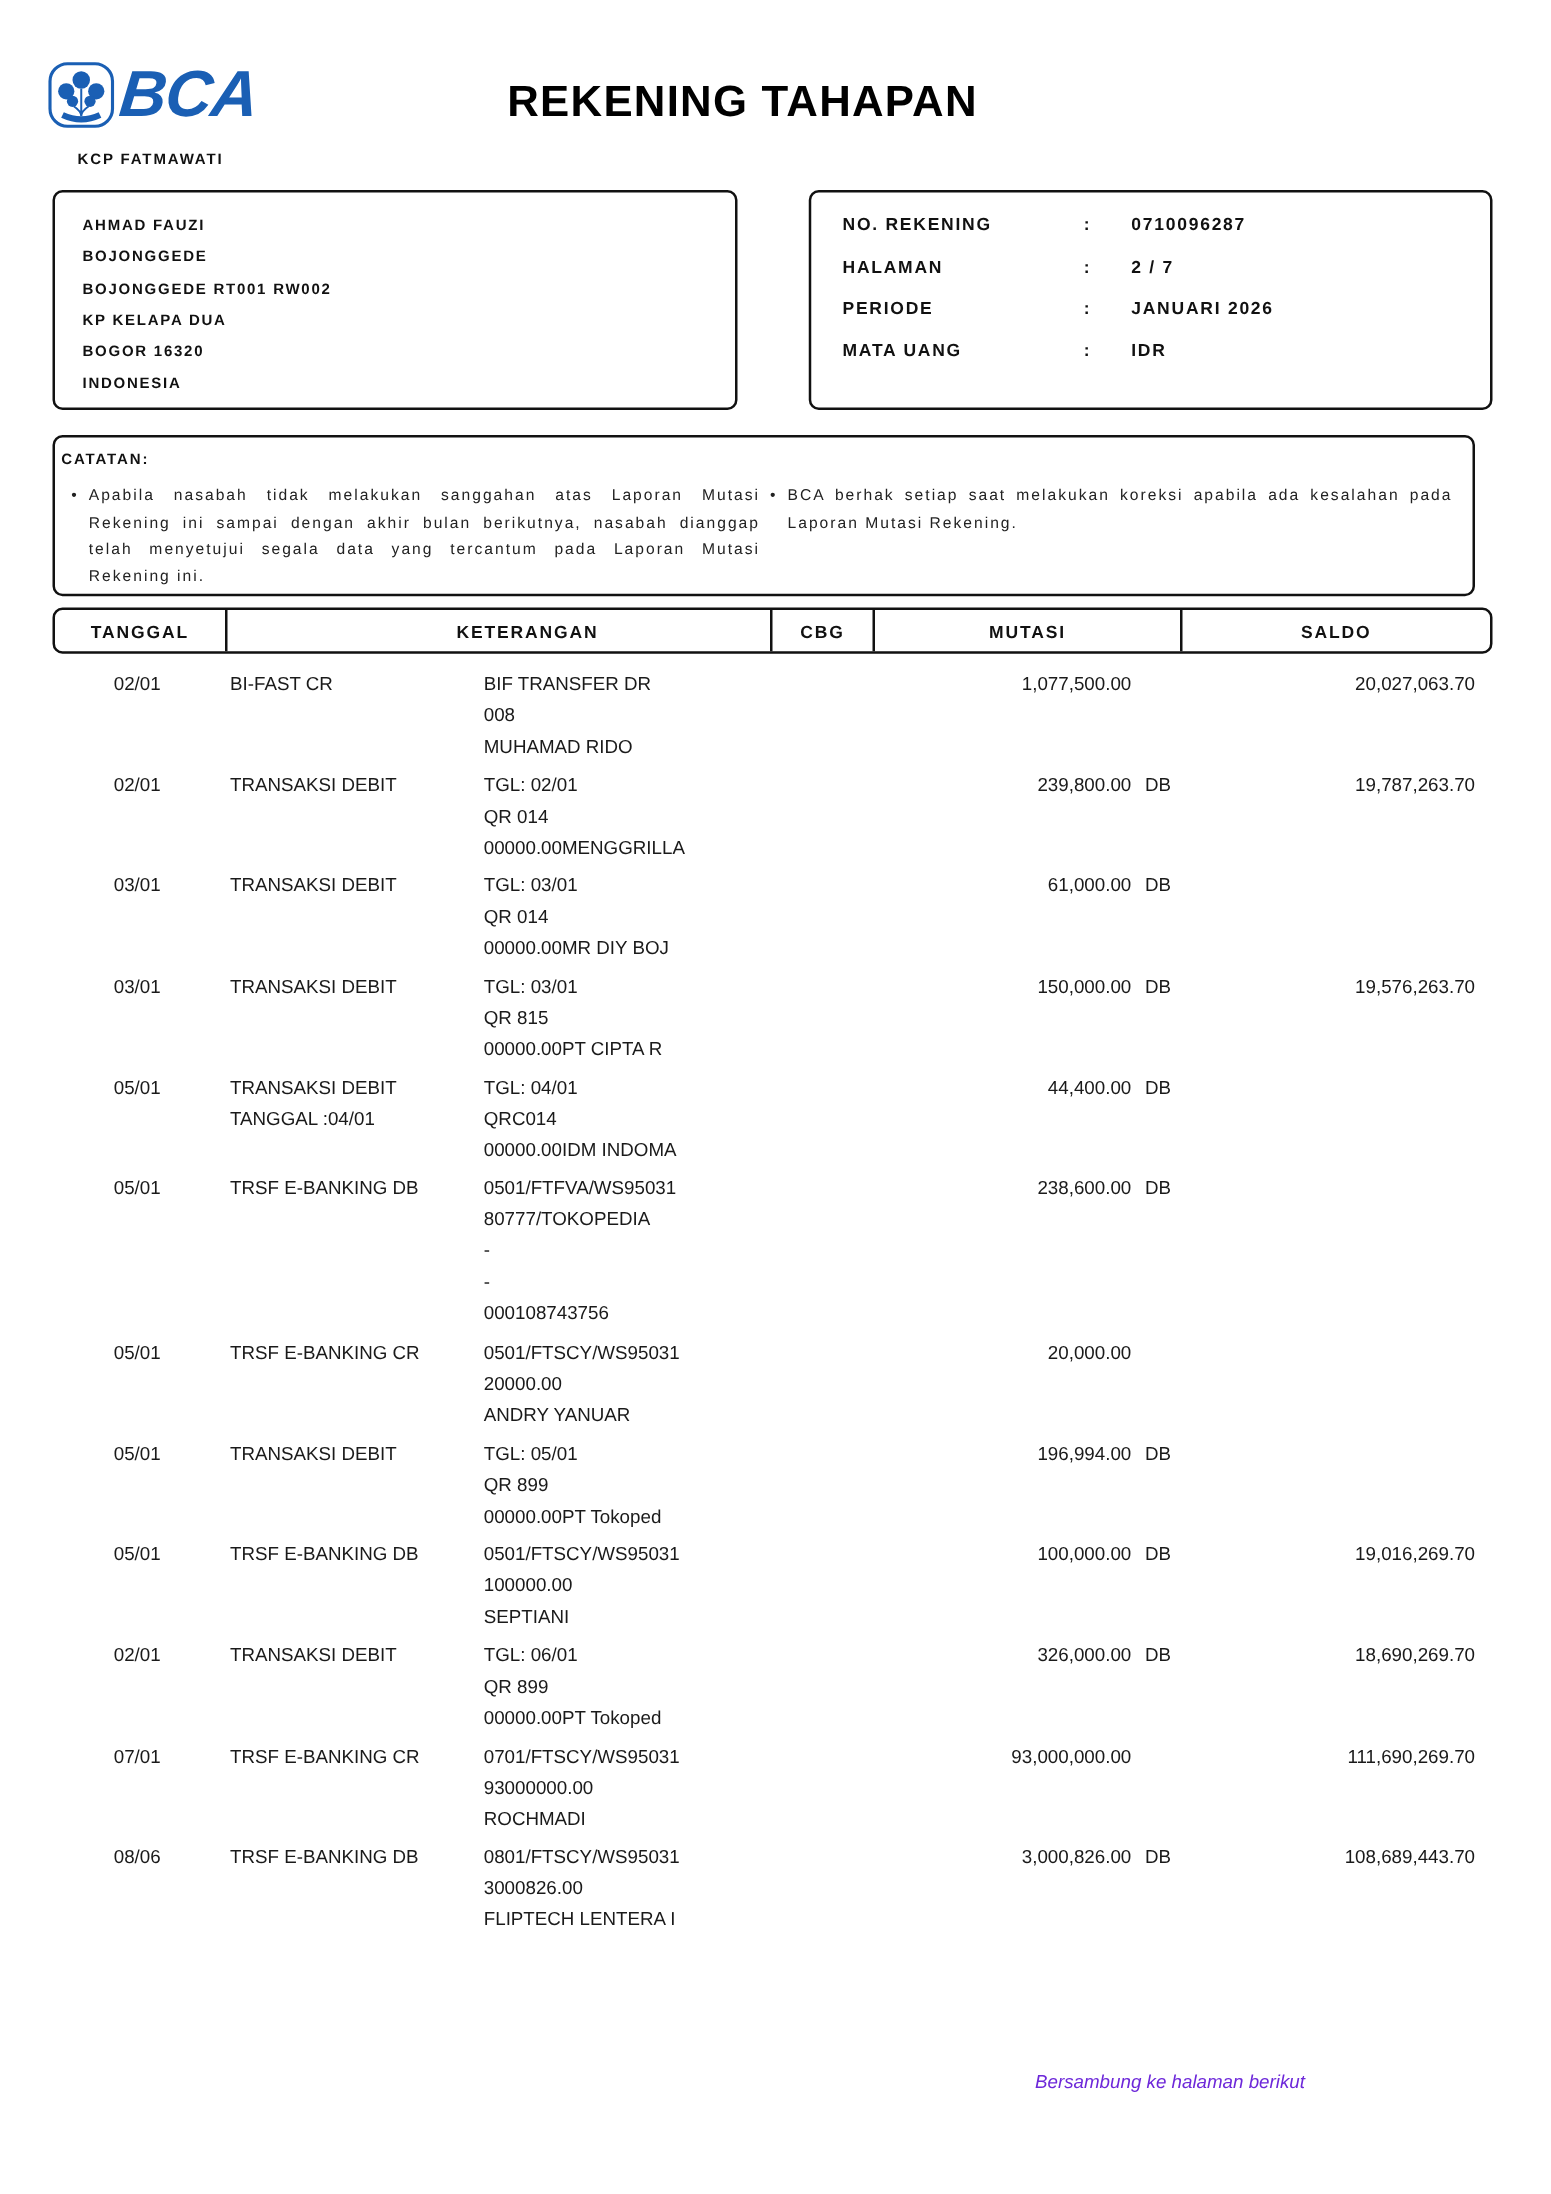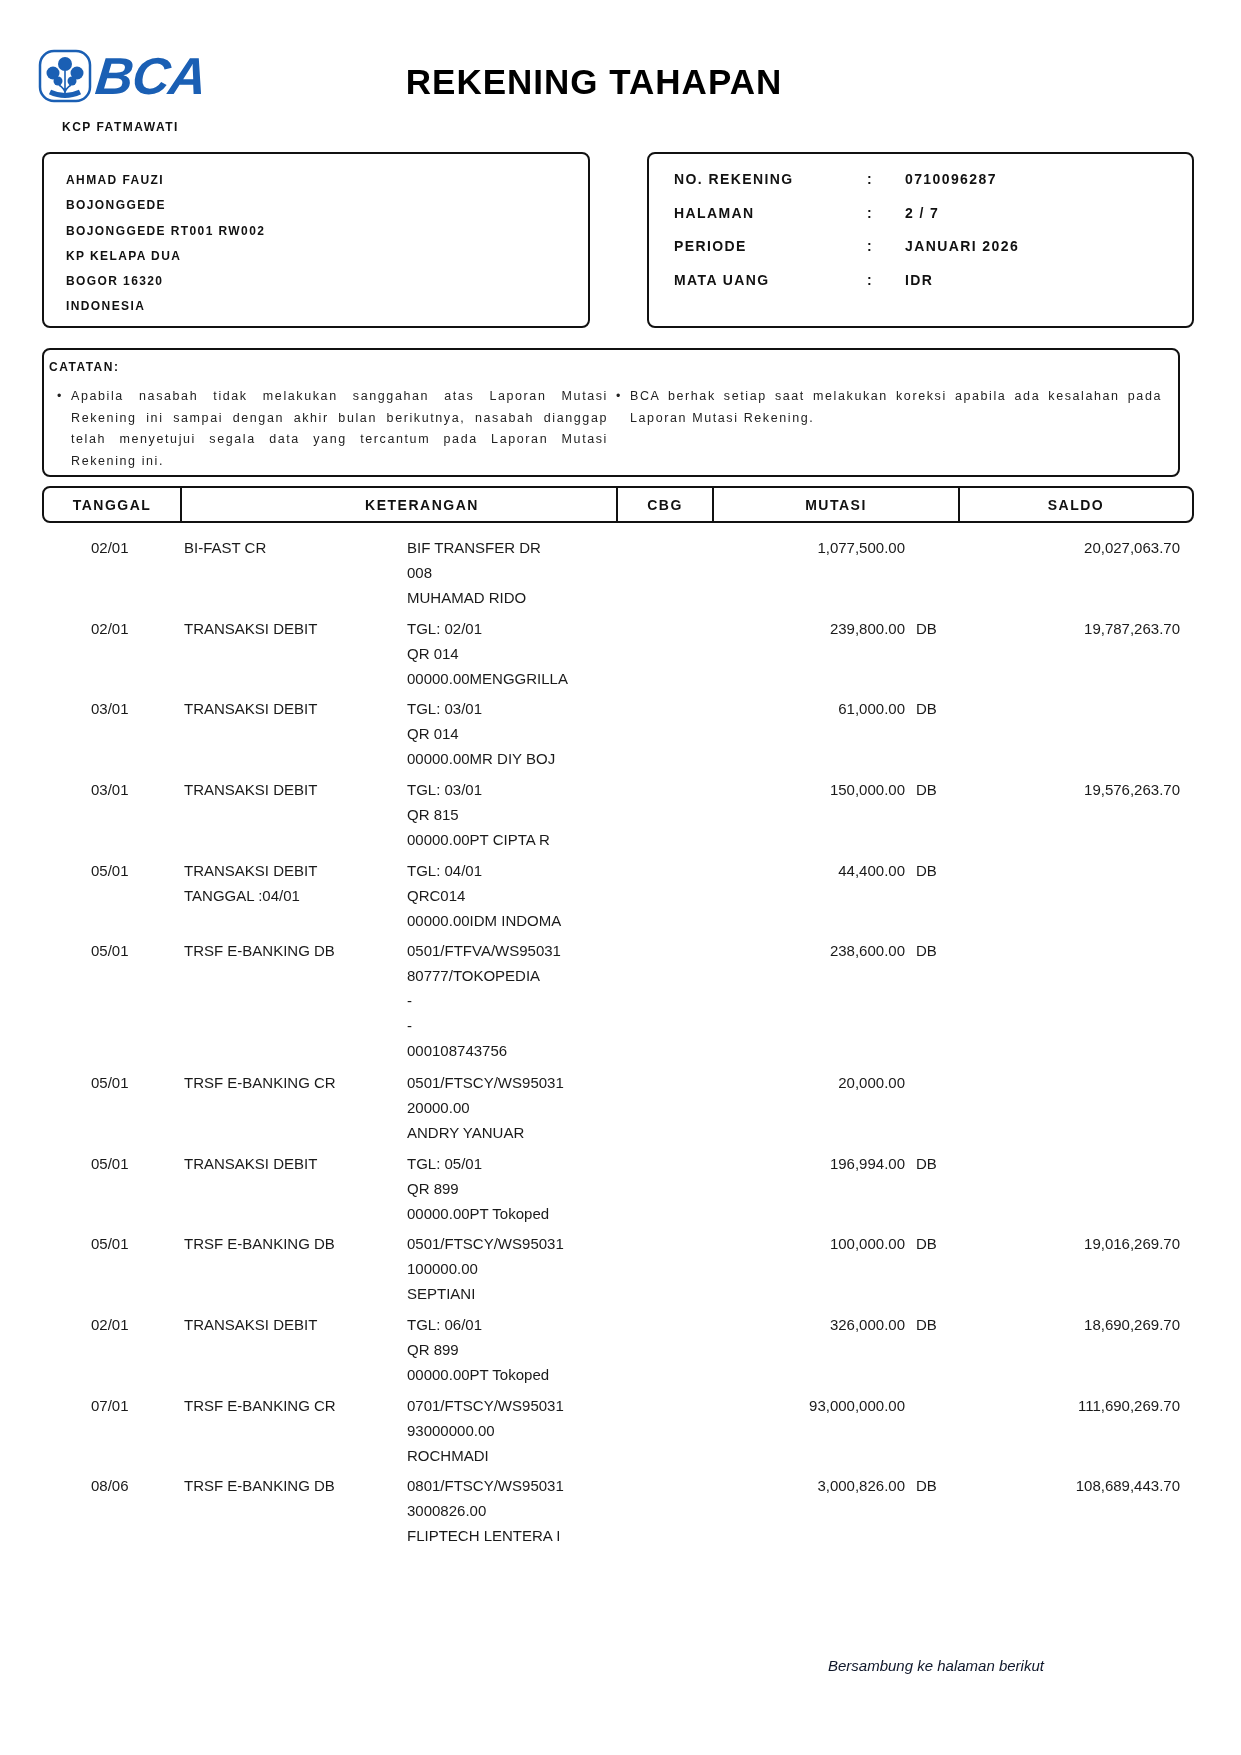--- a/index.html
+++ b/index.html
@@ -32,36 +32,36 @@
     .note-col.right { width: 560px; }
     .bullet { width: 22px; text-align: center; flex-shrink: 0; }
     .note-text { text-align: justify; }
     .note-col.left .note-text { width: 537px; }
 
     .thead { position: absolute; left: 42px; top: 486px; width: 1152px; height: 37px; border: 2px solid #111; border-radius: 8px; display: flex; }
     .th { font-size: 14px; font-weight: bold; letter-spacing: 1.5px; display: flex; align-items: center; justify-content: center; border-right: 2px solid #111; height: 100%; }
     .th:last-child { border-right: none; }
     .th-date { width: 138px; }
     .th-desc { width: 436px; padding-left: 46px; }
-    .th-cbg { width: 96px; }
+    .th-cbg { width: 82px; }
     .th-mut { width: 246px; }
     .th-sal { flex: 1; }
 
     .rows { position: absolute; left: 0; top: 535px; width: 1241px; }
     .row { position: relative; font-size: 15px; color: #1a1a1a; }
     .cell { position: absolute; top: 0; line-height: 25px; }
     .c-date { left: 91px; }
     .c-type { left: 184px; }
-    .c-detail { left: 407px; }
+    .c-detail { left: 387px; }
     .c-mut { right: 336px; text-align: right; }
     .c-db { left: 916px; }
     .c-sal { right: 61px; text-align: right; }
     .c-line { height: 25px; white-space: nowrap; }
 
-    .footer { position: absolute; left: 828px; top: 1657px; font-size: 15px; font-style: italic; color: #0f172a; }
+    .footer { position: absolute; left: 828px; top: 1657px; font-size: 15px; font-style: italic; color: #6d28d9; }
   </style>
 </head>
 <body>
 
 <div class="logo">
   <svg class="logo-emblem" viewBox="0 0 54 54">
     <rect x="2" y="2" width="50" height="50" rx="14" fill="#fff" stroke="#1a5fb4" stroke-width="2.5"></rect>
     <circle cx="27" cy="15" r="7" fill="#1a5fb4"></circle>
     <circle cx="15" cy="24" r="6.5" fill="#1a5fb4"></circle>
     <circle cx="39" cy="24" r="6.5" fill="#1a5fb4"></circle>

